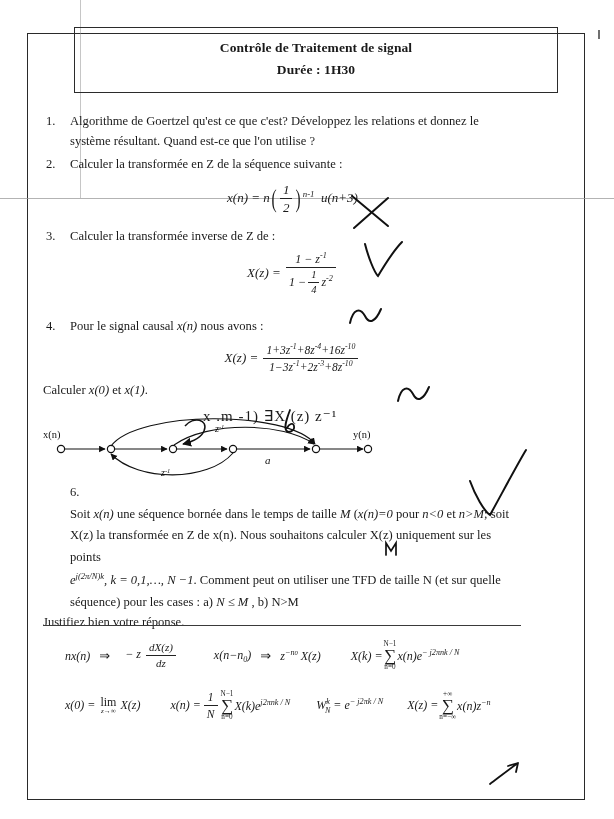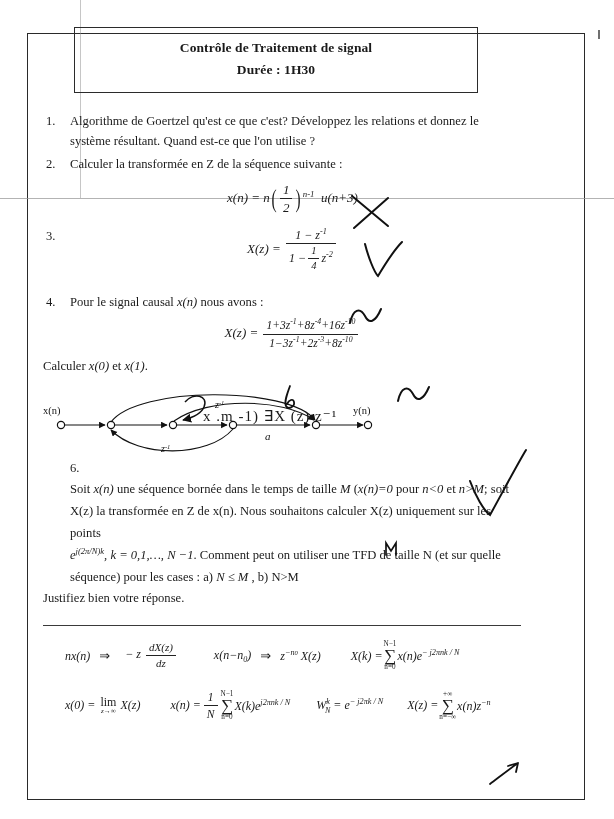--- a/index.html
+++ b/index.html
@@ -32,21 +32,21 @@
   }
   
   .hdr{
     display:flex; justify-content:space-between; align-items:baseline;
     font-size:13.5px; letter-spacing:.2px;
   }
   .hdr .mid{margin-left:58px;}
   
   .titlebox{
     margin-top:15px; margin-left:31px;
-    width:404px;
+    width:484px;
     border:1.2px solid #2b2b2b;
     box-sizing:border-box;
     padding:9px 0 11px 0;
     text-align:center;
   }
   .titlebox div{
     font-weight:bold; font-size:13.5px; line-height:1.62;
     letter-spacing:.1px;
   }
   
@@ -134,20 +134,21 @@
       <span>Calculer la transformée en Z de la séquence suivante :</span>
       <div class="eq">
         <span>x(n) =</span>
         <span>n</span><span class="paren">(</span><span class="frac"><span class="n">1</span><span class="d">2</span></span><span class="paren">)</span><sup>n-1</sup>
         &nbsp;<span>u(n+3)</span>
       </div>
     </li>
 
     <li style="margin-top:8px;">
       <span class="num">3.</span>
+      <span>Calculer la transformée inverse de Z de :</span>
       <div class="eq" style="margin-top:4px;">
         <span>X(z) =</span>
         <span class="frac" style="font-size:12px;">
           <span class="n"><span>1 − z</span><sup>-1</sup></span>
           <span class="d"><span>1 −</span><span class="frac" style="font-size:.88em;"><span class="n">1</span><span class="d">4</span></span><span>z</span><sup>-2</sup></span>
         </span>
       </div>
     </li>
 
     <li style="margin-top:18px;">

